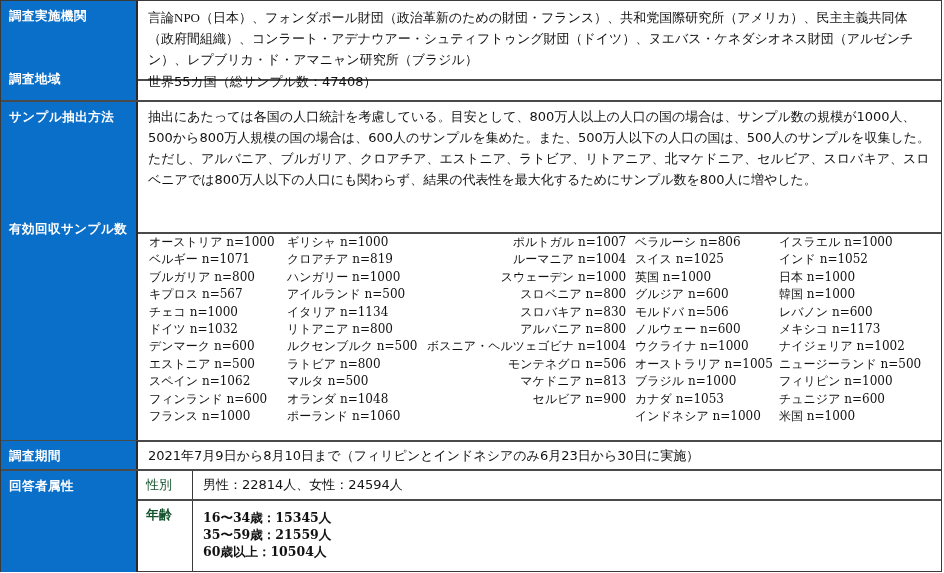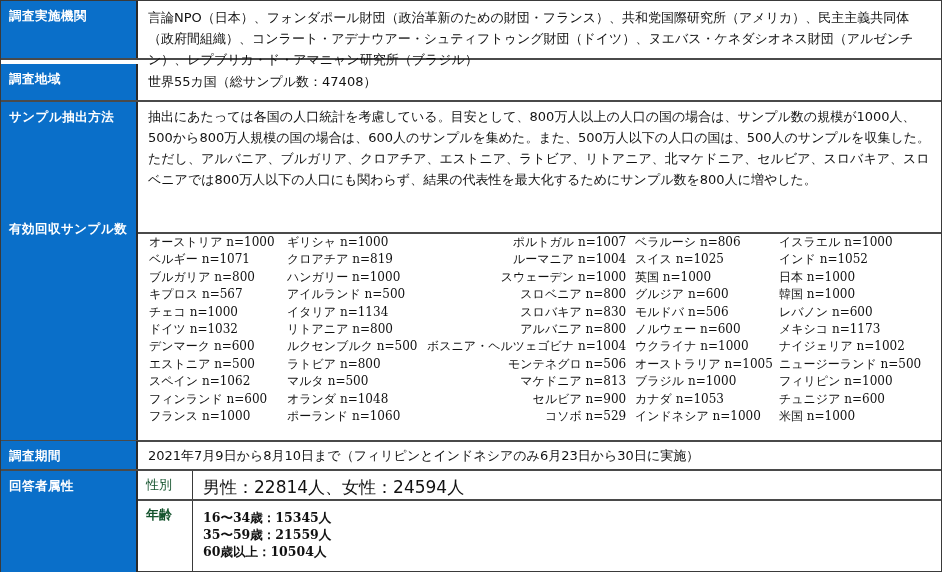--- a/index.html
+++ b/index.html
@@ -7,29 +7,29 @@
   .tbl { position: absolute; left: 0; top: 0; width: 942px; height: 572px; border: 1px solid #3a3a3a; box-sizing: border-box; }
   .row { position: absolute; left: 0; width: 940px; border-bottom: 2px solid #4a4a4a; box-sizing: border-box; }
   .row:last-child { border-bottom: none; }
   .lbl { position: absolute; left: 0; top: 0; bottom: 0; width: 137px; background: #0a6fc9; border-right: 2px solid #2a2a2a; box-sizing: border-box; color: #ffffff; font-size: 12.5px; font-weight: bold; padding: 7px 0 0 8px; letter-spacing: 0.5px; }
   .val { position: absolute; left: 137px; right: 0; top: 0; bottom: 0; padding: 4px 8px 0 10px; font-size: 13px; line-height: 21px; color: #111; }
   .samples { position: absolute; left: 148px; top: 20px; right: 0; font-family: "DejaVu Serif", "Liberation Serif", serif; font-size: 12px; line-height: 17.4px; color: #111; }
   .scol { position: absolute; top: 0; white-space: nowrap; }
   .scol div { height: 17.4px; }
   .sub { position: absolute; left: 137px; right: 0; box-sizing: border-box; }
   .sub-lbl { position: absolute; left: 0; top: 0; bottom: 0; width: 55px; border-right: 1.5px solid #3a3a3a; box-sizing: border-box; font-size: 13px; padding: 5px 0 0 8px; color:#14532d; }
-  .sub-val { position: absolute; left: 55px; right: 0; top: 0; bottom: 0; padding: 5px 8px 0 10px; font-size: 17px; color:#111; }
+  .sub-val { position: absolute; left: 55px; right: 0; top: 0; bottom: 0; padding: 5px 8px 0 10px; font-size: 13px; color:#111; }
   .ages { font-family: "DejaVu Serif", "Liberation Serif", serif; font-size: 12.5px; line-height: 17px; padding-top: 8px !important; }
 </style>
 </head>
 <body>
 
 <div class="tbl">
 
-  <div class="row" style="top:0;height:59px;">
+  <div class="row" style="top:0;height:80px;font-family:Liberation Serif, serif;">
     <div class="lbl">調査実施機関</div>
     <div class="val" style="padding-top:6px;">言論NPO（日本）、フォンダポール財団（政治革新のための財団・フランス）、共和党国際研究所（アメリカ）、民主主義共同体（政府間組織）、コンラート・アデナウアー・シュティフトゥング財団（ドイツ）、ヌエバス・ケネダシオネス財団（アルゼンチン）、レプブリカ・ド・アマニャン研究所（ブラジル）</div>
   </div>
 
   <div class="row" style="top:63px;height:38px;">
     <div class="lbl">調査地域</div>
     <div class="val" style="padding-top:7px;">世界55カ国（総サンプル数：47408）</div>
   </div>
 
   <div class="row" style="top:101px;height:132px;">
@@ -70,21 +70,20 @@
         <div>ポルトガル n=1007</div>
         <div>ルーマニア n=1004</div>
         <div>スウェーデン n=1000</div>
         <div>スロベニア n=800</div>
         <div>スロバキア n=830</div>
         <div>アルバニア n=800</div>
         <div>ボスニア・ヘルツェゴビナ n=1004</div>
         <div>モンテネグロ n=506</div>
         <div>マケドニア n=813</div>
         <div>セルビア n=900</div>
-        <div>コソボ n=529</div>
       </div>
       <div class="scol" style="left:486px;">
         <div>ベラルーシ n=806</div>
         <div>スイス n=1025</div>
         <div>英国 n=1000</div>
         <div>グルジア n=600</div>
         <div>モルドバ n=506</div>
         <div>ノルウェー n=600</div>
         <div>ウクライナ n=1000</div>
         <div>オーストラリア n=1005</div>

